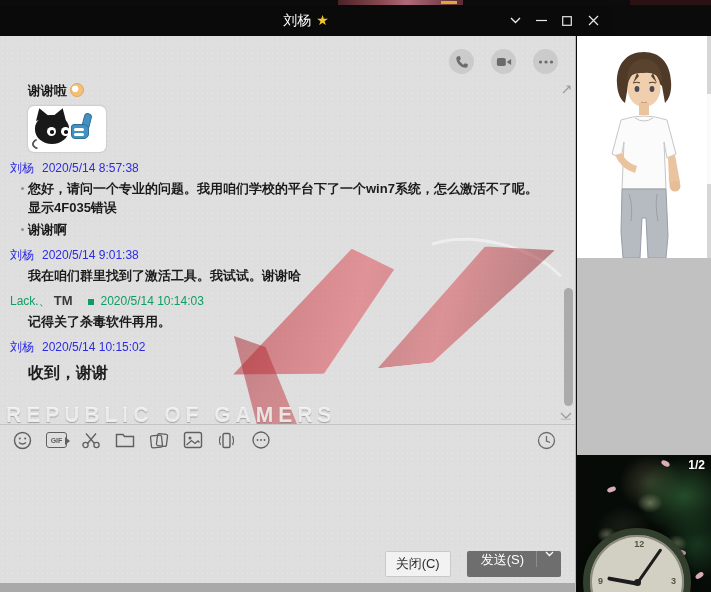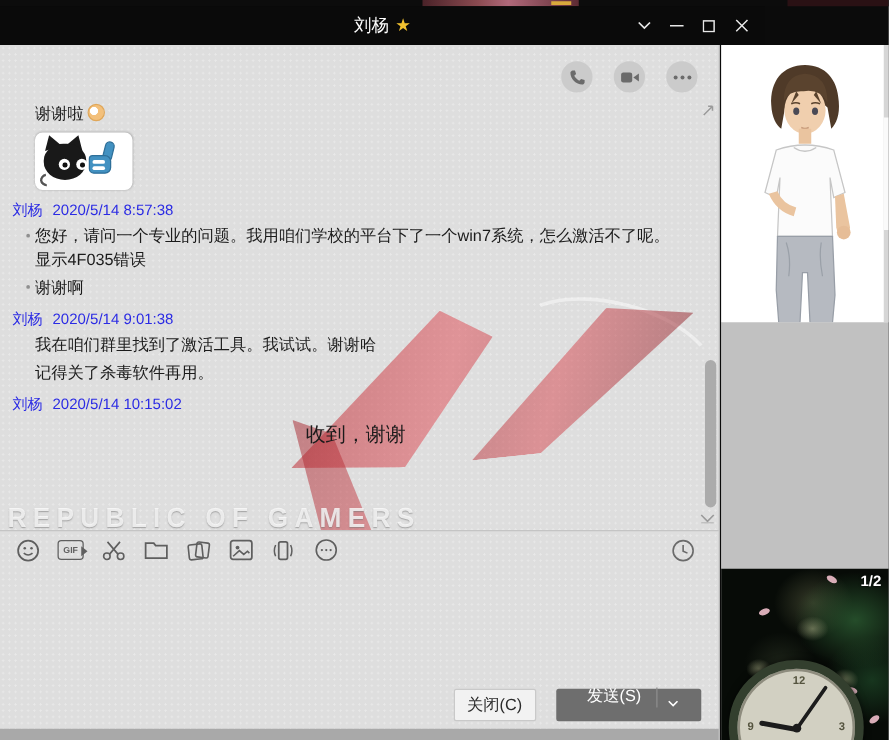--- a/index.html
+++ b/index.html
@@ -41,22 +41,22 @@
   .wm-text{position:absolute;left:6px;top:367px;font-size:21px;font-weight:bold;letter-spacing:5px;
       color:rgba(252,252,252,.8);text-shadow:0 1px 1px rgba(120,120,120,.6);transform:scaleY(1.05);}
   
   .call-group{position:absolute;top:13px;right:17px;display:flex;gap:17px;}
   .cbtn{width:25px;height:25px;border-radius:50%;background:#cbcbcb;display:flex;
         align-items:center;justify-content:center;cursor:pointer;}
   .expand-ic{position:absolute;top:45px;right:3px;cursor:pointer;}
   
   .msgs{position:absolute;top:0;left:0;right:34px;padding-top:42px;}
   .m-text{position:relative;margin:3px 0 3px 28px;font-size:13px;line-height:19px;color:#1b1b1b;
-          max-width:520px;}
-  .m-text.large{font-size:16px;line-height:24px;margin-top:6px;text-align:center;}
+          max-width:520px;font-weight:bold;}
+  .m-text.large{font-size:16px;line-height:24px;margin-top:6px;}
   .m-text.bullet::before{content:"";position:absolute;left:-7px;top:8px;width:3px;height:3px;
           border-radius:50%;background:#8f8f8f;}
   .ok-emoji{display:inline-block;vertical-align:-2px;width:14px;height:14px;border-radius:50%;
           background:radial-gradient(circle at 35% 40%, #fff 0 3px, #f3c07b 3.5px);
           border:1px solid #e0a759;margin-left:3px;}
   .m-meta{margin:8px 0 3px 10px;font-size:12px;line-height:16px;}
   .peer-name{color:#0f9c62;}
   .peer-tm{color:#3a3a3a;font-weight:bold;font-size:13px;margin-left:3px;}
   .meta-sq{display:inline-block;width:6px;height:6px;background:#0f9c62;margin:0 6px 0 16px;}
   .peer-time{color:#0f9c62;}
@@ -102,21 +102,21 @@
   .gif-box span{font-size:7px;font-weight:bold;color:#5f5f5f;letter-spacing:0;}
   .gif-cam{position:absolute;right:-4px;top:4px;width:0;height:0;border-top:4px solid transparent;
            border-bottom:4px solid transparent;border-left:5px solid #5f5f5f;}
   
   .input{position:absolute;top:419px;left:0;right:0;height:90px;outline:none;cursor:text;
          font-size:13px;color:#222;padding:6px 10px;}
   .actions{position:absolute;top:509px;right:14px;height:38px;display:flex;align-items:center;gap:16px;}
   .btn-close{min-width:66px;height:26px;background:#f2f2f2;border:1px solid #c9c9c9;border-radius:2px;
          font-size:13px;color:#2b2b2b;cursor:pointer;font-family:inherit;padding:0 0;}
   .btn-send{height:26px;background:#6e6e6e;border:none;border-radius:2px;color:#fff;display:flex;
-         align-items:flex-end;cursor:pointer;padding:11px;font-family:inherit;}
+         align-items:flex-start;cursor:pointer;padding:0;font-family:inherit;}
   .send-label{padding:0 12px 0 14px;font-size:13px;color:#fff;}
   .send-sep{width:1px;height:16px;background:#8d8d8d;}
   .send-chev{width:24px;display:flex;align-items:center;justify-content:center;}
   .bottom-strip{position:absolute;top:547px;left:0;right:0;height:9px;background:#a9a9a9;}
   
   .sidebar{position:absolute;top:36px;left:577px;width:134px;height:556px;background:#c1c1c1;}
   .char{position:absolute;top:0;left:0;right:0;height:222px;background:#fff;overflow:hidden;cursor:pointer;}
   .side-scroll{position:absolute;right:0;top:0;width:4px;height:222px;background:#d6d6d6;}
   .side-thumb{position:absolute;right:0;top:58px;width:4px;height:90px;background:#fafafa;cursor:pointer;}
   .gray-panel{position:absolute;top:222px;left:0;right:0;height:197px;background:#c1c1c1;}
@@ -231,20 +231,21 @@
               <span class="thumb-up"></span>
               <span class="thumb-fist"></span>
               <span class="thumb-line"></span>
             </span>
           </div>
           <div class="m-meta"><span class="self-name">刘杨</span><span class="self-time">2020/5/14 8:57:38</span></div>
           <div class="m-text bullet">您好，请问一个专业的问题。我用咱们学校的平台下了一个win7系统，怎么激活不了呢。显示4F035错误</div>
           <div class="m-text bullet">谢谢啊</div>
           <div class="m-meta"><span class="self-name">刘杨</span><span class="self-time">2020/5/14 9:01:38</span></div>
           <div class="m-text">我在咱们群里找到了激活工具。我试试。谢谢哈</div>
+          <div class="m-meta"><span class="peer-name">Lack.、</span><span class="peer-tm">TM</span><span class="meta-sq"></span><span class="peer-time">2020/5/14 10:14:03</span></div>
           <div class="m-text">记得关了杀毒软件再用。</div>
           <div class="m-meta"><span class="self-name">刘杨</span><span class="self-time">2020/5/14 10:15:02</span></div>
           <div class="m-text large">收到，谢谢</div>
         </div>
 
       <div class="chat-scroll"></div>
       <div class="scroll-down">
         <svg width="12" height="8" viewBox="0 0 12 8">
             <path d="M1 1 L6 6 L11 1" fill="none" stroke="#9a9a9a" stroke-width="1.3"></path>
             <line x1="1" y1="7.2" x2="11" y2="7.2" stroke="#b5b5b5" stroke-width="1"></line>

